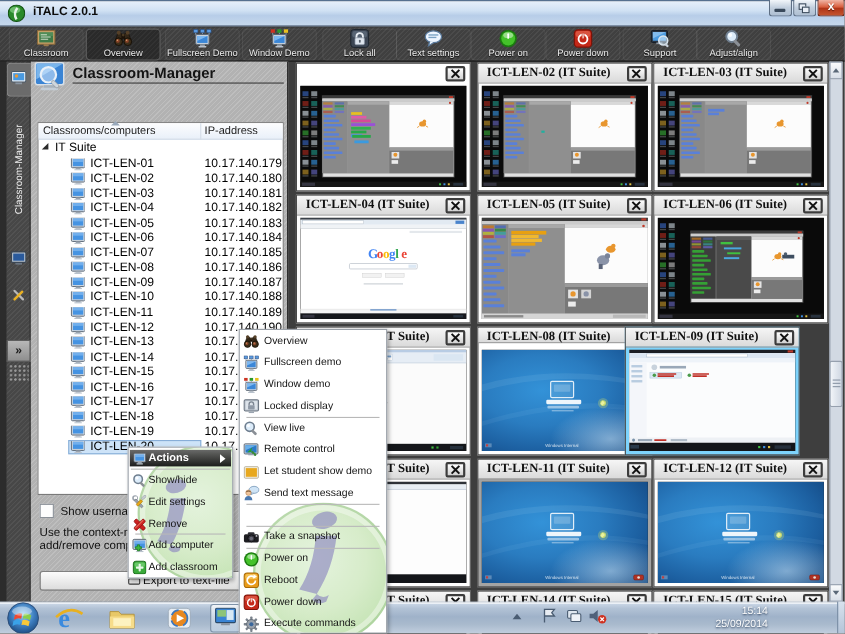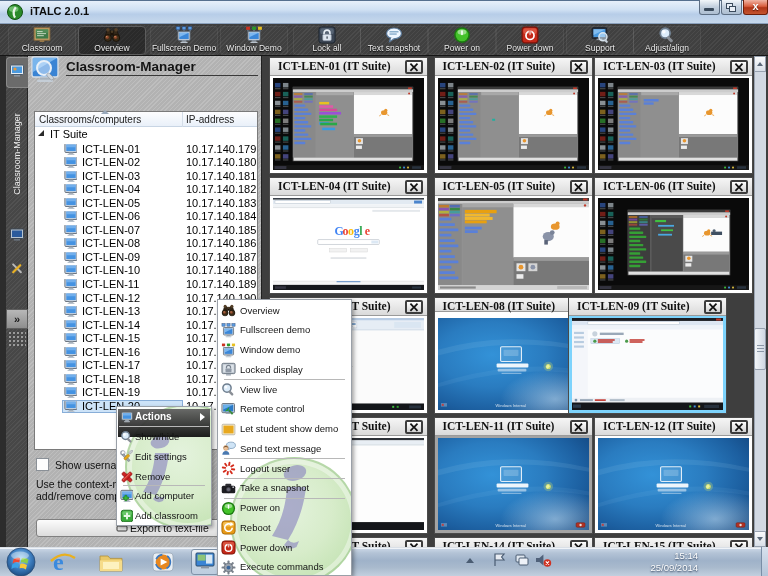--- a/index.html
+++ b/index.html
@@ -107,21 +107,21 @@
 <div class="abs" style="left:293px;top:43px;width:68px;text-align:center;font-size:8.5px;color:#ececec;text-shadow:0 1px 1px #000;white-space:nowrap;">Lock all</div>
 <div class="abs" style="left:360px;top:26px;width:68px;height:29px;background:rgba(255,255,255,.02);border:1px solid rgba(255,255,255,.06);border-radius:4px;"></div>
 <svg class="abs" style="left:385px;top:26px;" width="18" height="18" viewBox="0 0 18 18">
       <g transform="translate(0,0) scale(1.125)">
         <ellipse cx="8" cy="6.6" rx="6.6" ry="4.8" fill="#eef6ff" stroke="#5a7a9c" stroke-width="1"></ellipse>
         <path d="M5 10.4 L4 14 L8.6 11" fill="#eef6ff" stroke="#5a7a9c" stroke-width="1"></path>
         <rect x="4" y="4.6" width="8" height="1.1" fill="#7aa2c4"></rect>
         <rect x="4" y="6.6" width="6.4" height="1.1" fill="#7aa2c4"></rect>
       </g>
     </svg>
-<div class="abs" style="left:360px;top:43px;width:68px;text-align:center;font-size:8.5px;color:#ececec;text-shadow:0 1px 1px #000;white-space:nowrap;">Text snapshot</div>
+<div class="abs" style="left:360px;top:43px;width:68px;text-align:center;font-size:8.5px;color:#ececec;text-shadow:0 1px 1px #000;white-space:nowrap;">Text settings</div>
 <div class="abs" style="left:428px;top:26px;width:68px;height:29px;background:rgba(255,255,255,.02);border:1px solid rgba(255,255,255,.06);border-radius:4px;"></div>
 <svg class="abs" style="left:453px;top:26px;" width="18" height="18" viewBox="0 0 18 18">
       <g transform="translate(0,0) scale(1.125)">
         <circle cx="8" cy="8" r="7" fill="#1b7a10"></circle>
         <circle cx="8" cy="8" r="5.6" fill="#44c22a"></circle>
         <ellipse cx="8" cy="5.4" rx="4" ry="2.4" fill="#ffffff" opacity=".45"></ellipse>
         <rect x="7.3" y="3.8" width="1.4" height="4.5" rx=".7" fill="#fff"></rect>
       </g>
     </svg>
 <div class="abs" style="left:428px;top:43px;width:68px;text-align:center;font-size:8.5px;color:#ececec;text-shadow:0 1px 1px #000;white-space:nowrap;">Power on</div>
@@ -423,21 +423,20 @@
 <div class="abs" style="left:55px;top:459px;font-size:10.5px;color:#111;">Show username</div>
 <div class="abs" style="left:36px;top:478px;font-size:10.5px;color:#111;white-space:nowrap;">Use the context-menu (right mouse-</div>
 <div class="abs" style="left:36px;top:490px;font-size:10.5px;color:#111;white-space:nowrap;">add/remove computers and class</div>
 <div class="abs" style="left:36px;top:519px;width:220px;height:18px;background:linear-gradient(#fcfcfc,#dcdcdc);border:1px solid #808080;border-radius:3px;"></div>
 <svg class="abs" style="left:116px;top:522px;" width="12" height="12" viewBox="0 0 12 12">
       <rect x="1" y="4" width="10" height="5" rx="1" fill="#e8e8e8" stroke="#3a3a3a"></rect>
       <path d="M2 4 L7 1.5 L11 4" fill="#2a2a2a"></path>
     </svg>
 <div class="abs" style="left:130px;top:522px;font-size:10.5px;color:#111;">Export to text-file</div>
 <div class="abs" style="left:269px;top:57px;width:159px;height:117px;background:#fff;border:1px solid #4a4a4a;">
-      <div class="cellT" style="position:absolute;left:0;top:0;right:0;height:18px;line-height:17px;padding-left:8px;">ICT-LEN-01 (IT Suite)</div>
       <div class="xbtn" style="position:absolute;right:4px;top:2px;width:18px;height:14px;line-height:11px;font-size:13px;">✕</div>
       <div style="position:absolute;left:3px;right:3px;top:20px;bottom:3px;background:#0b0b0b;">
         <svg width="152" height="93" viewBox="0 0 152 93" preserveAspectRatio="none" style="width:100%;height:100%;display:block">
           <rect width="152" height="93" fill="#0a0a0a"></rect>
           <rect x="2" y="5" width="5.5" height="4.5" fill="#2a4a8a" opacity=".9"></rect>
           <rect x="2" y="10.2" width="5.5" height="1.2" fill="#b8bcc0" opacity=".35"></rect>
           <rect x="2" y="14" width="5.5" height="4.5" fill="#7a2018" opacity=".9"></rect>
           <rect x="2" y="19.2" width="5.5" height="1.2" fill="#b8bcc0" opacity=".35"></rect>
           <rect x="2" y="23" width="5.5" height="4.5" fill="#989ea4" opacity=".9"></rect>
           <rect x="2" y="28.2" width="5.5" height="1.2" fill="#b8bcc0" opacity=".35"></rect>
@@ -1131,21 +1130,21 @@
 <div class="abs" style="left:756.5px;top:345px;width:7px;height:1px;background:#8a96a6;box-shadow:0 3px 0 #8a96a6,0 6px 0 #8a96a6;"></div>
 <div class="abs menu" style="left:116px;top:405.5px;width:96px;height:120px;z-index:50;">
 <div style="position:absolute;left:8px;top:-3px;width:126px;height:126px;border-radius:50%;background:radial-gradient(circle at 44% 40%,#e4f3dd 0%,#d7ecca 45%,#c6e4b6 75%,#b4d9a4 92%,#a8d198 100%);border:2px solid rgba(150,195,138,.45);box-shadow:inset 0 0 0 5px rgba(255,255,255,.4);"></div>
 <svg class="abs" style="left:2px;top:14px;" width="80" height="100" viewBox="0 0 80 100">
         <g fill="#8a84c0" opacity=".62">
           <ellipse cx="41" cy="21" rx="9.5" ry="6.2" transform="rotate(-14 41 21)"></ellipse>
           <path d="M50 32 C48 48 44 62 37 74 L24 71 C31 60 35 47 36 32 Z"></path>
           <path d="M37 74 q4 4 9 1 l-2 5 q-6 3 -10-2 Z"></path>
         </g>
       </svg>
-<div class="abs" style="left:1px;top:2px;right:1px;height:28px;background:linear-gradient(rgba(95,95,95,.93),rgba(18,18,18,.95));">
+<div class="abs" style="left:1px;top:2px;right:1px;height:15px;background:linear-gradient(rgba(95,95,95,.93),rgba(18,18,18,.95));">
         <svg class="abs" style="left:3px;top:2px;" width="12" height="12" viewBox="0 0 12 12">
           <g transform="translate(0,0) scale(0.75)">
             <rect x="1" y="1.5" width="14" height="10.5" rx="1.2" fill="#cdd6e0" stroke="#5a6572" stroke-width="1"></rect>
             <rect x="2.6" y="3" width="10.8" height="7.4" fill="#4593e2"></rect>
             <rect x="2.6" y="3" width="10.8" height="3" fill="#7db7ef" opacity=".8"></rect>
             <rect x="5.5" y="12" width="5" height="1.6" fill="#9aa4b0"></rect>
             <rect x="4" y="13.5" width="8" height="1.4" rx=".6" fill="#b9c2cc"></rect>
           </g>
         </svg>
         <div style="position:absolute;left:17px;top:0;line-height:16px;color:#fff;font-weight:bold;font-size:10px;">Actions</div>
@@ -1323,36 +1322,20 @@
             <ellipse cx="10.6" cy="4.6" rx="4.8" ry="3.4" fill="#cfe4f6" stroke="#7a9ab8" stroke-width=".8"></ellipse>
             <path d="M8.4 7.2 L7.6 9.4 L10.4 7.8" fill="#cfe4f6" stroke="#7a9ab8" stroke-width=".7"></path>
             <circle cx="5.2" cy="7.4" r="2.6" fill="#f0c49a" stroke="#b8875a" stroke-width=".6"></circle>
             <path d="M2.6 7.2 a2.7 2.7 0 0 1 5.2 0 q-2.6 -1.8 -5.2 0" fill="#6a4a2a"></path>
             <path d="M1.4 14.6 q0.4 -4 3.8 -4 q3.4 0 3.8 4 Z" fill="#4a79b0"></path>
           </g>
         </svg>
         <div class="txt" style="left:21px;">Send text message</div>
       </div>
 <div class="msep" style="top:158.0px;"></div>
-<div class="mi" style="top:158.5px;">
-        <svg class="abs" style="left:2px;top:2.5px;" width="15" height="15" viewBox="0 0 15 15">
-          <g transform="translate(0,0) scale(0.9375)">
-            <rect x="7" y="0.8" width="2" height="4.6" rx="1" fill="#d42a1a" transform="rotate(10 8 8)"></rect>
-            <rect x="7" y="0.8" width="2" height="4.6" rx="1" fill="#d42a1a" transform="rotate(55 8 8)"></rect>
-            <rect x="7" y="0.8" width="2" height="4.6" rx="1" fill="#d42a1a" transform="rotate(100 8 8)"></rect>
-            <rect x="7" y="0.8" width="2" height="4.6" rx="1" fill="#d42a1a" transform="rotate(145 8 8)"></rect>
-            <rect x="7" y="0.8" width="2" height="4.6" rx="1" fill="#d42a1a" transform="rotate(190 8 8)"></rect>
-            <rect x="7" y="0.8" width="2" height="4.6" rx="1" fill="#d42a1a" transform="rotate(235 8 8)"></rect>
-            <rect x="7" y="0.8" width="2" height="4.6" rx="1" fill="#d42a1a" transform="rotate(280 8 8)"></rect>
-            <rect x="7" y="0.8" width="2" height="4.6" rx="1" fill="#d42a1a" transform="rotate(325 8 8)"></rect>
-            <circle cx="8" cy="8" r="2" fill="#fff"></circle>
-          </g>
-        </svg>
-        <div class="txt" style="left:21px;">Logout user</div>
-      </div>
 <div class="msep" style="top:177.8px;"></div>
 <div class="mi" style="top:178.2px;">
         <svg class="abs" style="left:2px;top:2.5px;" width="15" height="15" viewBox="0 0 15 15">
           <g transform="translate(0,0) scale(0.9375)">
             <rect x="0.8" y="5" width="14.4" height="8" rx="1.6" fill="#1e1e22"></rect>
             <rect x="4.6" y="3" width="6.4" height="3" rx="1" fill="#2e2e34"></rect>
             <circle cx="8" cy="9" r="3.4" fill="#3a3a42" stroke="#0c0c10" stroke-width=".8"></circle>
             <circle cx="8" cy="9" r="1.7" fill="#6a6a78"></circle>
             <circle cx="13" cy="6.6" r=".9" fill="#c8c8d0"></circle>
           </g>

